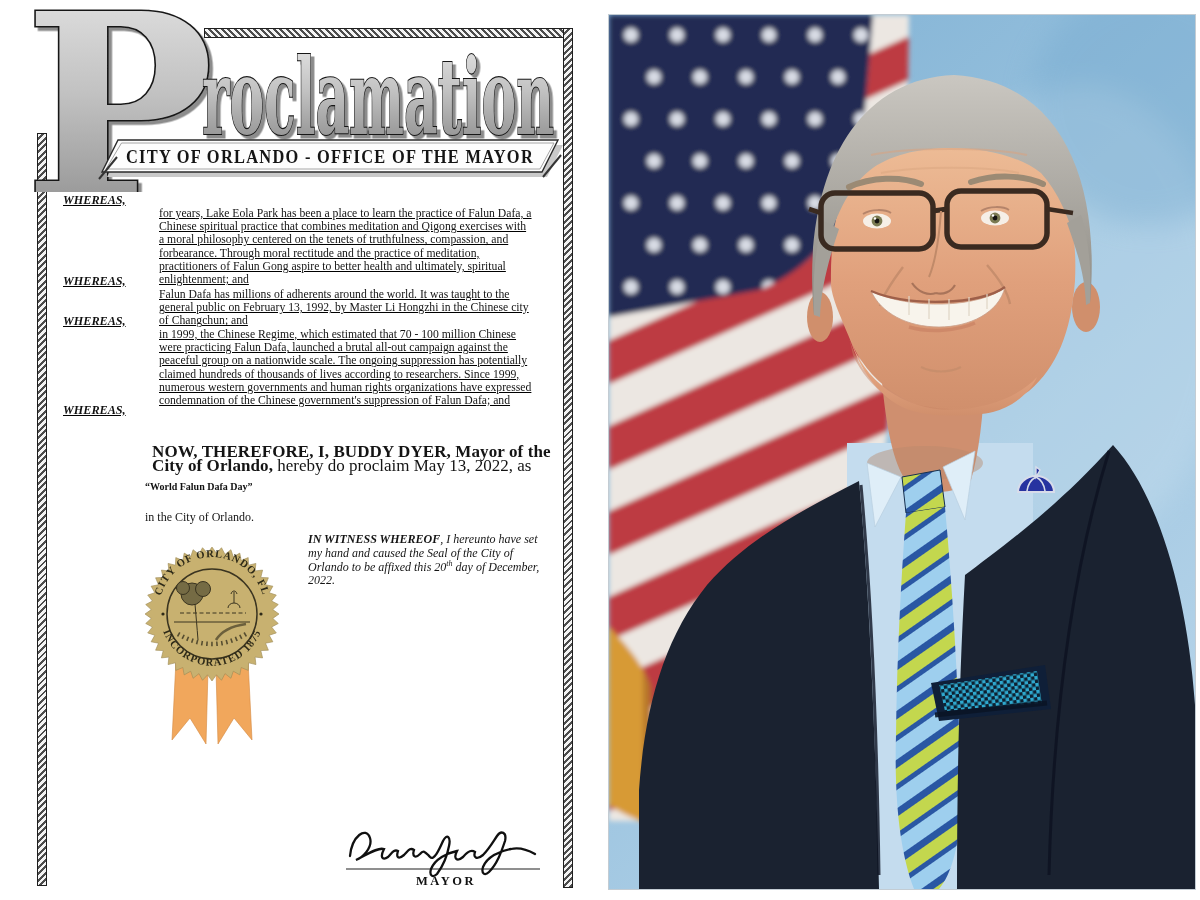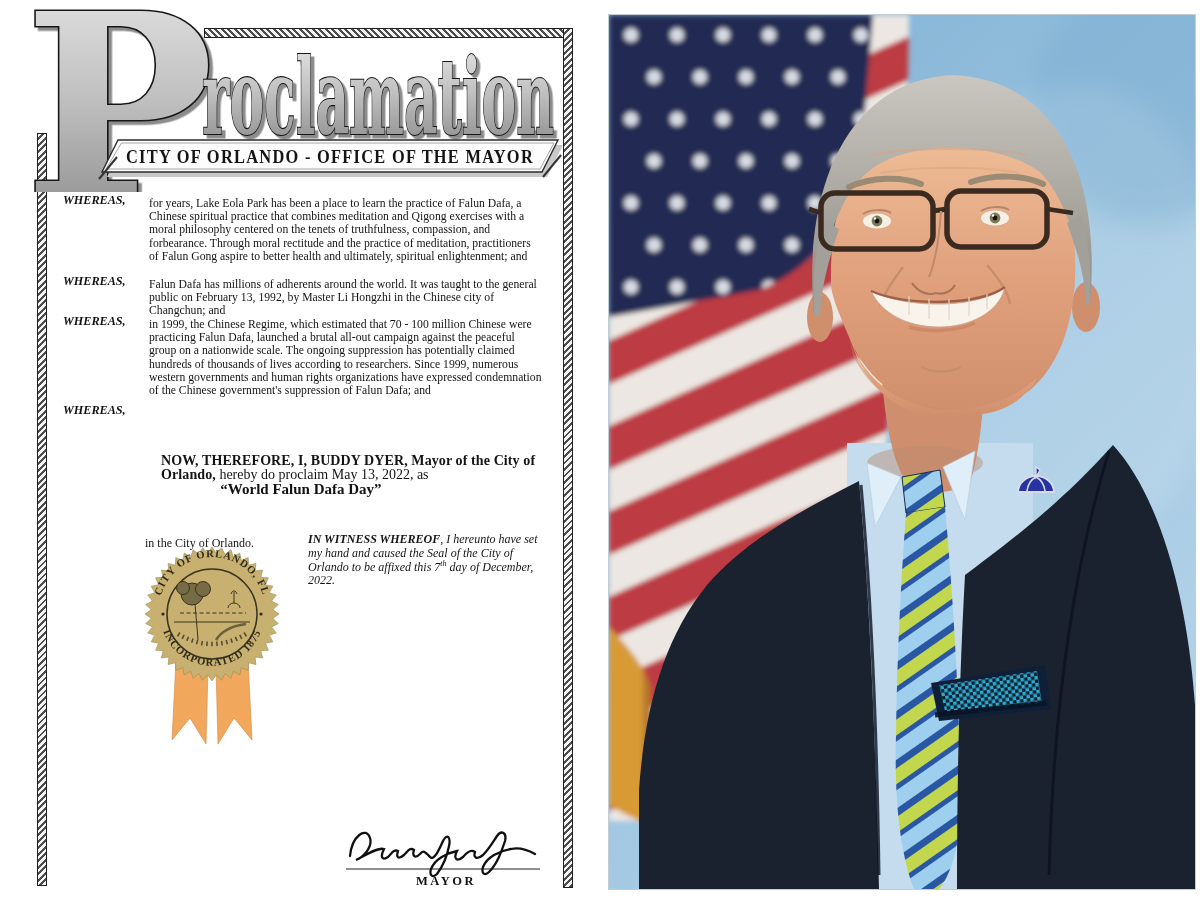--- a/index.html
+++ b/index.html
@@ -12,30 +12,30 @@
   .rope{position:absolute;border:1.5px solid #1f1f1f;box-sizing:border-box;
         background:repeating-linear-gradient(135deg,#f4f4f4 0 2.6px,#4d4d4d 2.6px 4.6px);}
   .rope-top{left:204px;top:28px;width:369px;height:10px;
         background:repeating-linear-gradient(45deg,#f4f4f4 0 2.6px,#4d4d4d 2.6px 4.6px);}
   .rope-right{left:563px;top:28px;width:10px;height:860px;}
   .rope-left{left:37px;top:133px;width:10px;height:753px;}
 
   .header-svg{position:absolute;left:0;top:0;width:600px;height:192px;}
   .big-letter{font-family:"DejaVu Serif",serif;font-weight:bold;}
 
-  .clause{position:absolute;left:63px;width:483px;display:flex;}
+  .clause{position:absolute;left:63px;width:483px;display:flex;text-decoration:underline;}
   .wlabel{flex:none;width:82px;font-style:italic;font-weight:bold;font-size:12.2px;color:#111;}
-  .ctext{flex:1;margin:4px;font-size:11.7px;line-height:13.2px;color:#141414;}
-
-  .therefore{position:absolute;left:145px;top:438px;width:410px;margin:16px;
-             font-size:14px;line-height:14.2px;color:#141414;}
+  .ctext{flex:1;margin:14px;font-size:11.7px;line-height:13.2px;color:#141414;}
+
+  .therefore{position:absolute;left:145px;top:438px;width:410px;margin:7px;
+             font-size:17px;line-height:14.2px;color:#141414;}
   .therefore b{letter-spacing:.1px;}
-  .day-title{position:absolute;left:145px;top:481px;width:312px;text-align:center;
-             font-weight:bold;font-size:15px;color:#111;}
-  .closing{position:absolute;left:145px;top:536px;font-size:12px;color:#141414;}
+  .day-title{position:absolute;left:145px;top:481px;width:312px;
+             font-weight:bold;font-size:10px;color:#111;}
+  .closing{position:absolute;left:145px;top:510px;font-size:12px;color:#141414;}
   .witness{position:absolute;left:308px;top:533px;width:242px;margin:0;
            font-style:italic;font-size:12px;line-height:13.8px;color:#141414;}
   .witness .lead{font-weight:bold;}
   .witness sup{font-size:8px;line-height:0;}
 
   .seal-svg{position:absolute;left:142px;top:542px;width:140px;height:205px;}
   .sig-svg{position:absolute;left:338px;top:812px;width:212px;height:80px;}
 
   .seal-gold{fill:var(--seal-gold,#c8b170);}
   .ribbon{fill:var(--ribbon-orange,#f1a75c);stroke:#d4883f;stroke-width:.6px;}
@@ -98,21 +98,21 @@
     </div>
     <div class="clause" style="top:403px">
       <span class="wlabel">WHEREAS,</span>
     </div>
 
     <p class="therefore"><b>NOW, THEREFORE, I, BUDDY DYER, Mayor of the City of Orlando,</b><span> hereby do proclaim May 13, 2022, as</span></p>
 
     <div class="day-title">“World Falun Dafa Day”</div>
     <div class="closing">in the City of Orlando.</div>
 
-    <p class="witness"><span class="lead">IN WITNESS WHEREOF</span><span>, I hereunto have set my hand and caused the Seal of the City of Orlando to be affixed this 7</span><sup>th</sup><span> day of December, 2022.</span></p>
+    <p class="witness"><span class="lead">IN WITNESS WHEREOF</span><span>, I hereunto have set my hand and caused the Seal of the City of Orlando to be affixed this 20</span><sup>th</sup><span> day of December, 2022.</span></p>
 
     <svg class="seal-svg" viewBox="0 0 140 205">
       <polygon class="ribbon" points="34,118 66,128 64,202 48,176 30,198"></polygon>
       <polygon class="ribbon" points="106,118 74,128 76,202 92,176 110,198"></polygon>
       <path id="seal-scallop" class="seal-gold" stroke="#9c8a55" stroke-width="0.6" d="M137.0,72.0 L130.8,76.4 L136.3,81.5 L129.6,85.0 L134.3,90.9 L127.2,93.3 L130.9,99.8 L123.5,101.2 L126.4,108.2 L118.8,108.6 L120.6,115.9 L113.1,115.1 L113.9,122.6 L106.6,120.8 L106.2,128.4 L99.2,125.5 L97.8,132.9 L91.3,129.2 L88.9,136.3 L83.0,131.6 L79.5,138.3 L74.4,132.8 L70.0,139.0 L65.6,132.8 L60.5,138.3 L57.0,131.6 L51.1,136.3 L48.7,129.2 L42.2,132.9 L40.8,125.5 L33.8,128.4 L33.4,120.8 L26.1,122.6 L26.9,115.1 L19.4,115.9 L21.2,108.6 L13.6,108.2 L16.5,101.2 L9.1,99.8 L12.8,93.3 L5.7,90.9 L10.4,85.0 L3.7,81.5 L9.2,76.4 L3.0,72.0 L9.2,67.6 L3.7,62.5 L10.4,59.0 L5.7,53.1 L12.8,50.7 L9.1,44.2 L16.5,42.8 L13.6,35.8 L21.2,35.4 L19.4,28.1 L26.9,28.9 L26.1,21.4 L33.4,23.2 L33.8,15.6 L40.8,18.5 L42.2,11.1 L48.7,14.8 L51.1,7.7 L57.0,12.4 L60.5,5.7 L65.6,11.2 L70.0,5.0 L74.4,11.2 L79.5,5.7 L83.0,12.4 L88.9,7.7 L91.3,14.8 L97.8,11.1 L99.2,18.5 L106.2,15.6 L106.6,23.2 L113.9,21.4 L113.1,28.9 L120.6,28.1 L118.8,35.4 L126.4,35.8 L123.5,42.8 L130.9,44.2 L127.2,50.7 L134.3,53.1 L129.6,59.0 L136.3,62.5 L130.8,67.6 Z"></path>
       <circle cx="70" cy="72" r="45" class="seal-line" stroke-width="1.5"></circle>
       <circle cx="21" cy="72" r="1.6" fill="#2e2a18"></circle>
       <circle cx="119" cy="72" r="1.6" fill="#2e2a18"></circle>
       <defs>
         <path id="arcTop" d="M 17,68 A 53,53 0 0 1 123,68" fill="none"></path>

